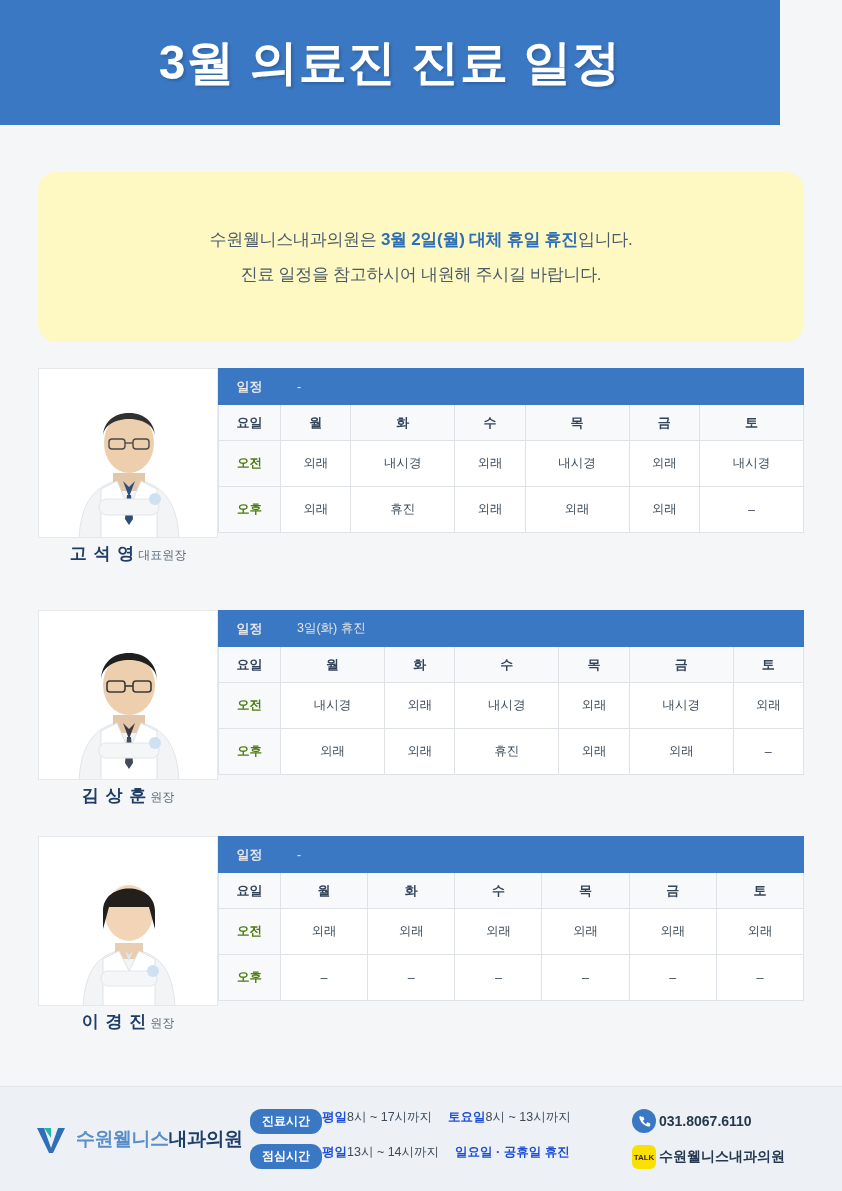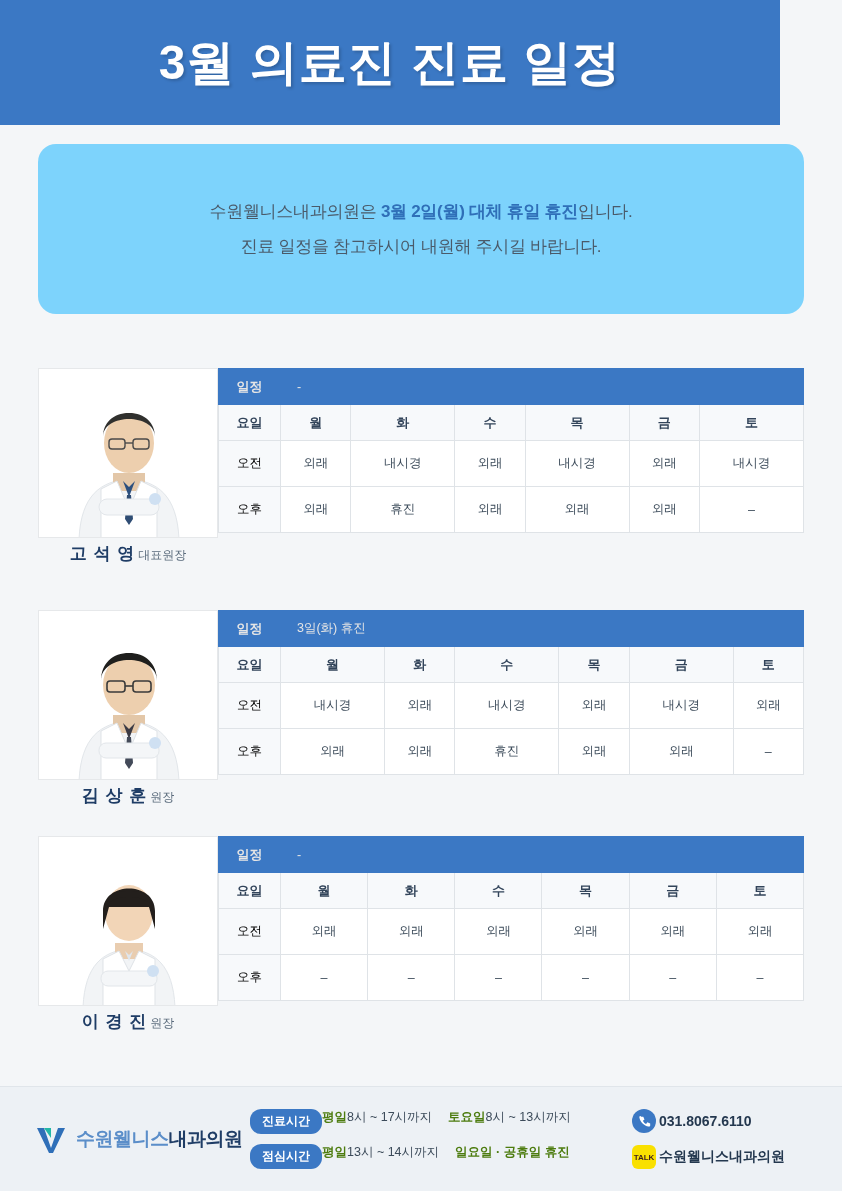--- a/index.html
+++ b/index.html
@@ -29,23 +29,23 @@
     color: #ffffff;
     font-size: 48px;
     font-weight: bold;
     letter-spacing: 1px;
     text-shadow: 2px 2px 3px rgba(0,0,0,0.18);
   }
 
   
   .notice {
     position: absolute;
-    left: 38px; top: 144px;
+    left: 38px; top: 172px;
     width: 766px; height: 170px;
-    background: #7dd3fc;
+    background: #fef9c3;
     border-radius: 18px;
     display: flex;
     flex-direction: column;
     align-items: center;
     justify-content: center;
     gap: 12px;
   }
   .notice-line {
     font-size: 17px;
     color: #4a5a6a;
@@ -127,22 +127,22 @@
     background: #f7f9fb;
     height: 36px;
     font-weight: bold;
     font-size: 13px;
     color: #32445a;
   }
   .sched tbody td { height: 46px; }
   .sched td.rowlabel {
     width: 62px;
     background: #f7f9fb;
-    font-weight: normal;
-    color: #000000;
+    font-weight: bold;
+    color: #4d7c0f;
   }
   .v-outpatient { color: #3c4b5a; }
   .v-endoscopy  { color: #1f8a4c; }
   .v-closed     { color: #d6453d; }
   .v-dash       { color: #8a98a6; }
 
   
   .footer {
     position: absolute;
     left: 0; bottom: 0;
@@ -185,21 +185,21 @@
   }
   .pill {
     background: #3b78c4;
     color: #ffffff;
     border-radius: 11px;
     padding: 4px 12px;
     font-size: 12px;
     font-weight: bold;
     white-space: nowrap;
   }
-  .hours-row .lbl { font-weight: bold; color: #4d7c0f; }
+  .hours-row .lbl { font-weight: bold; color: #1d4ed8; }
   .hours-row .sep { width: 16px; }
 
   .contact {
     width: 210px;
     display: flex;
     flex-direction: column;
     gap: 12px;
     padding-right: 20px;
   }
   .contact-row {

